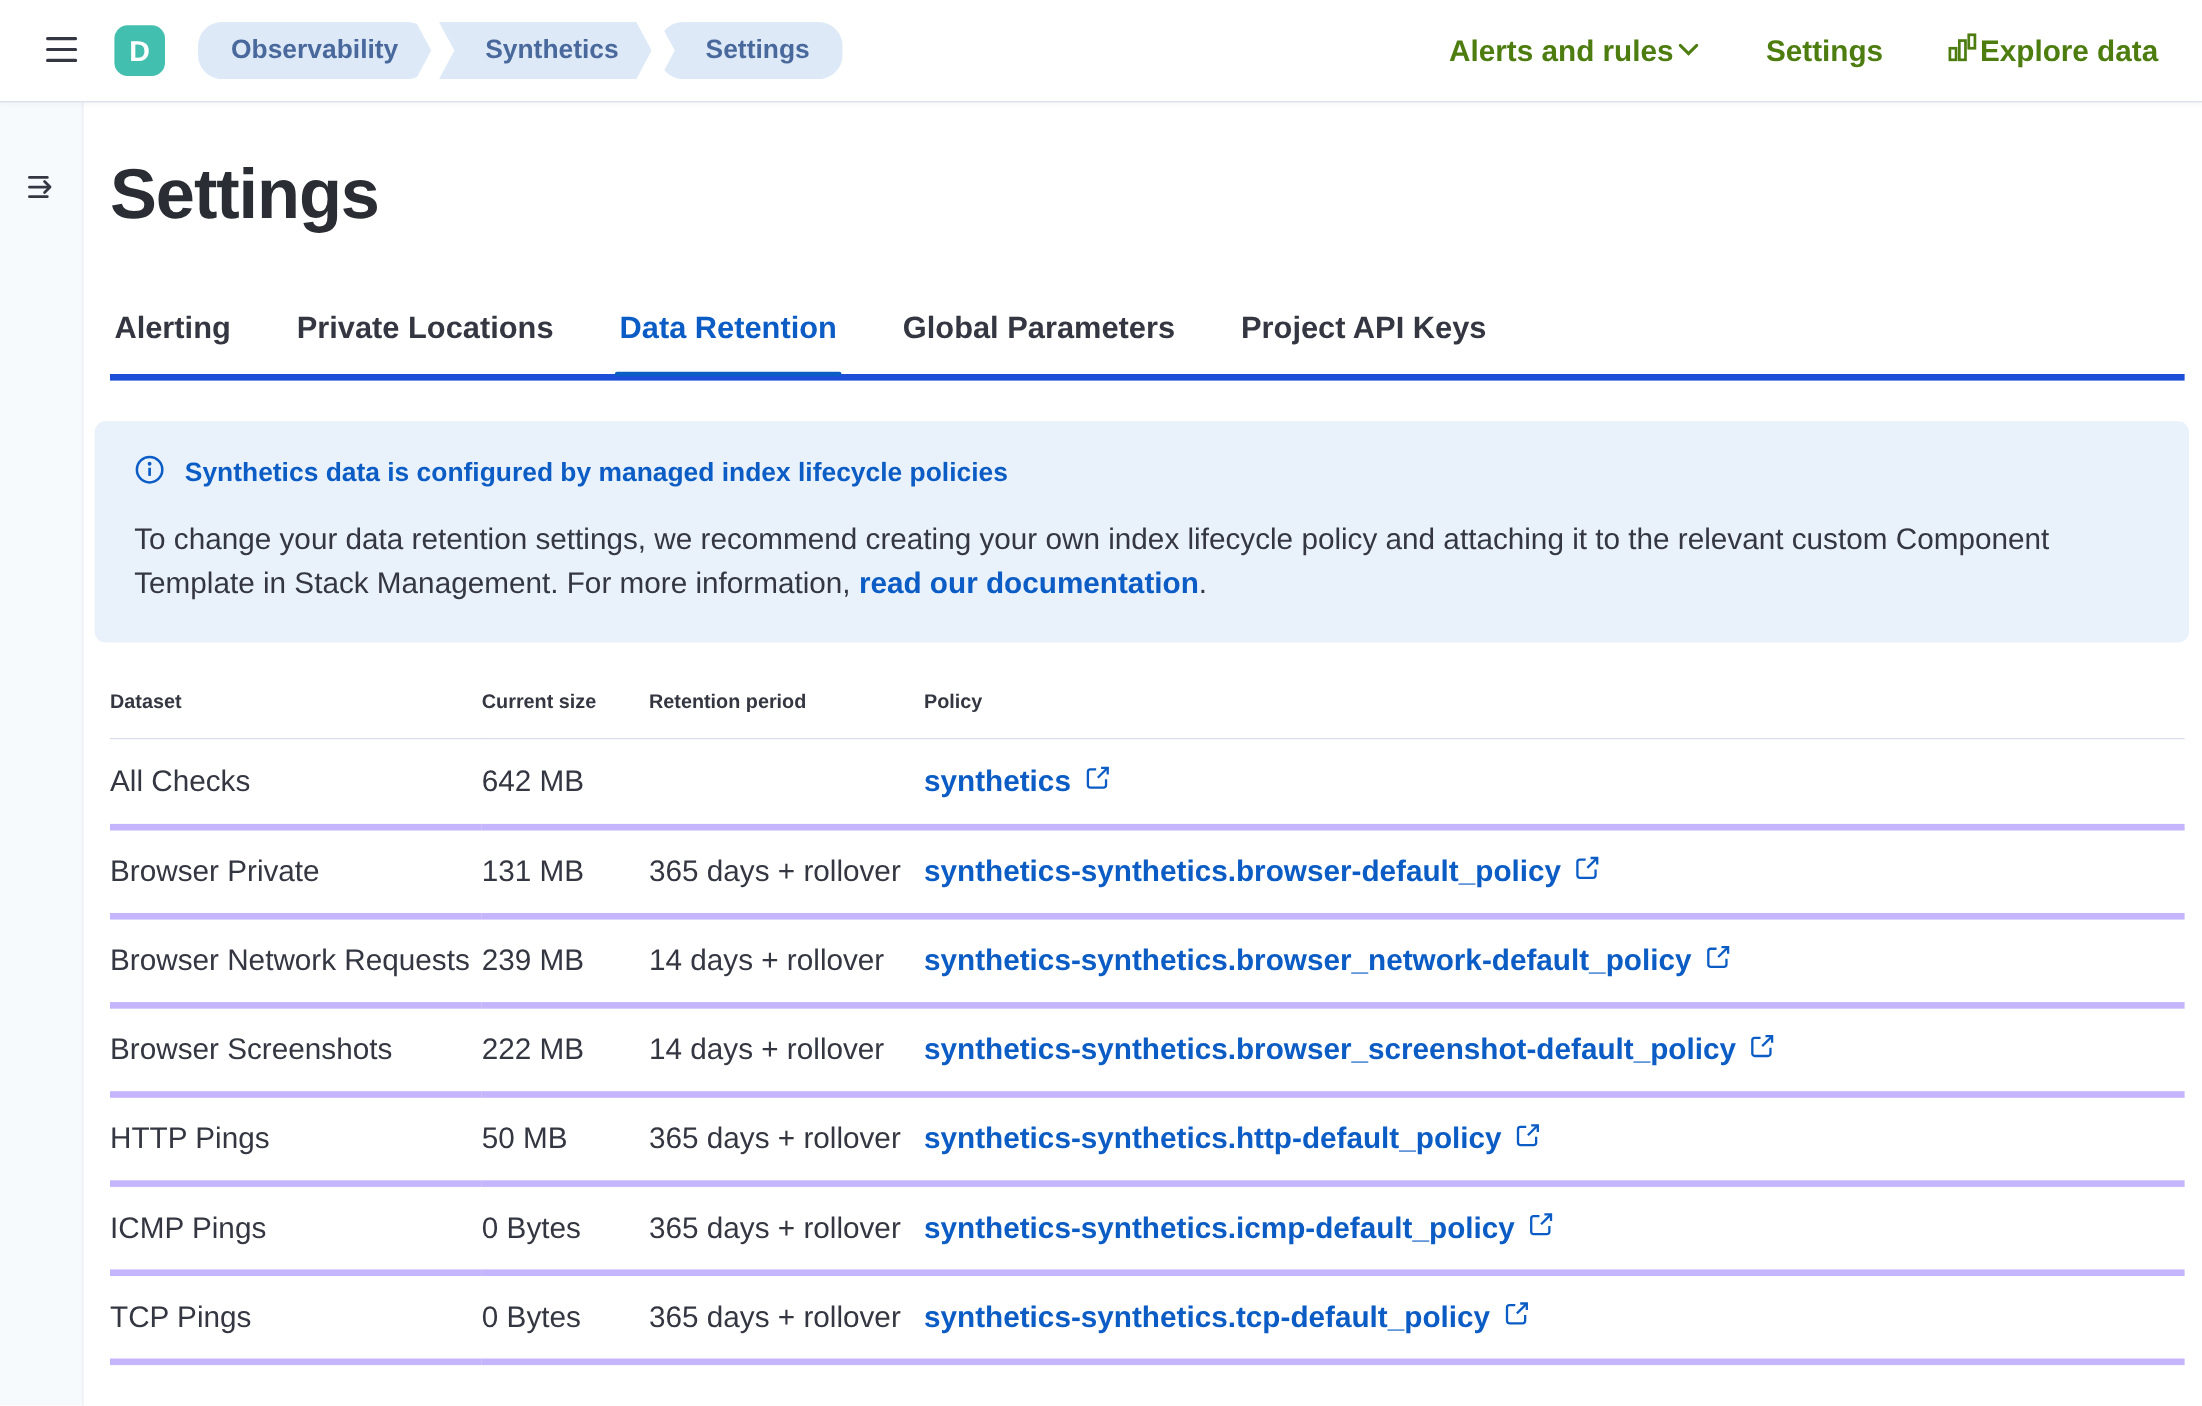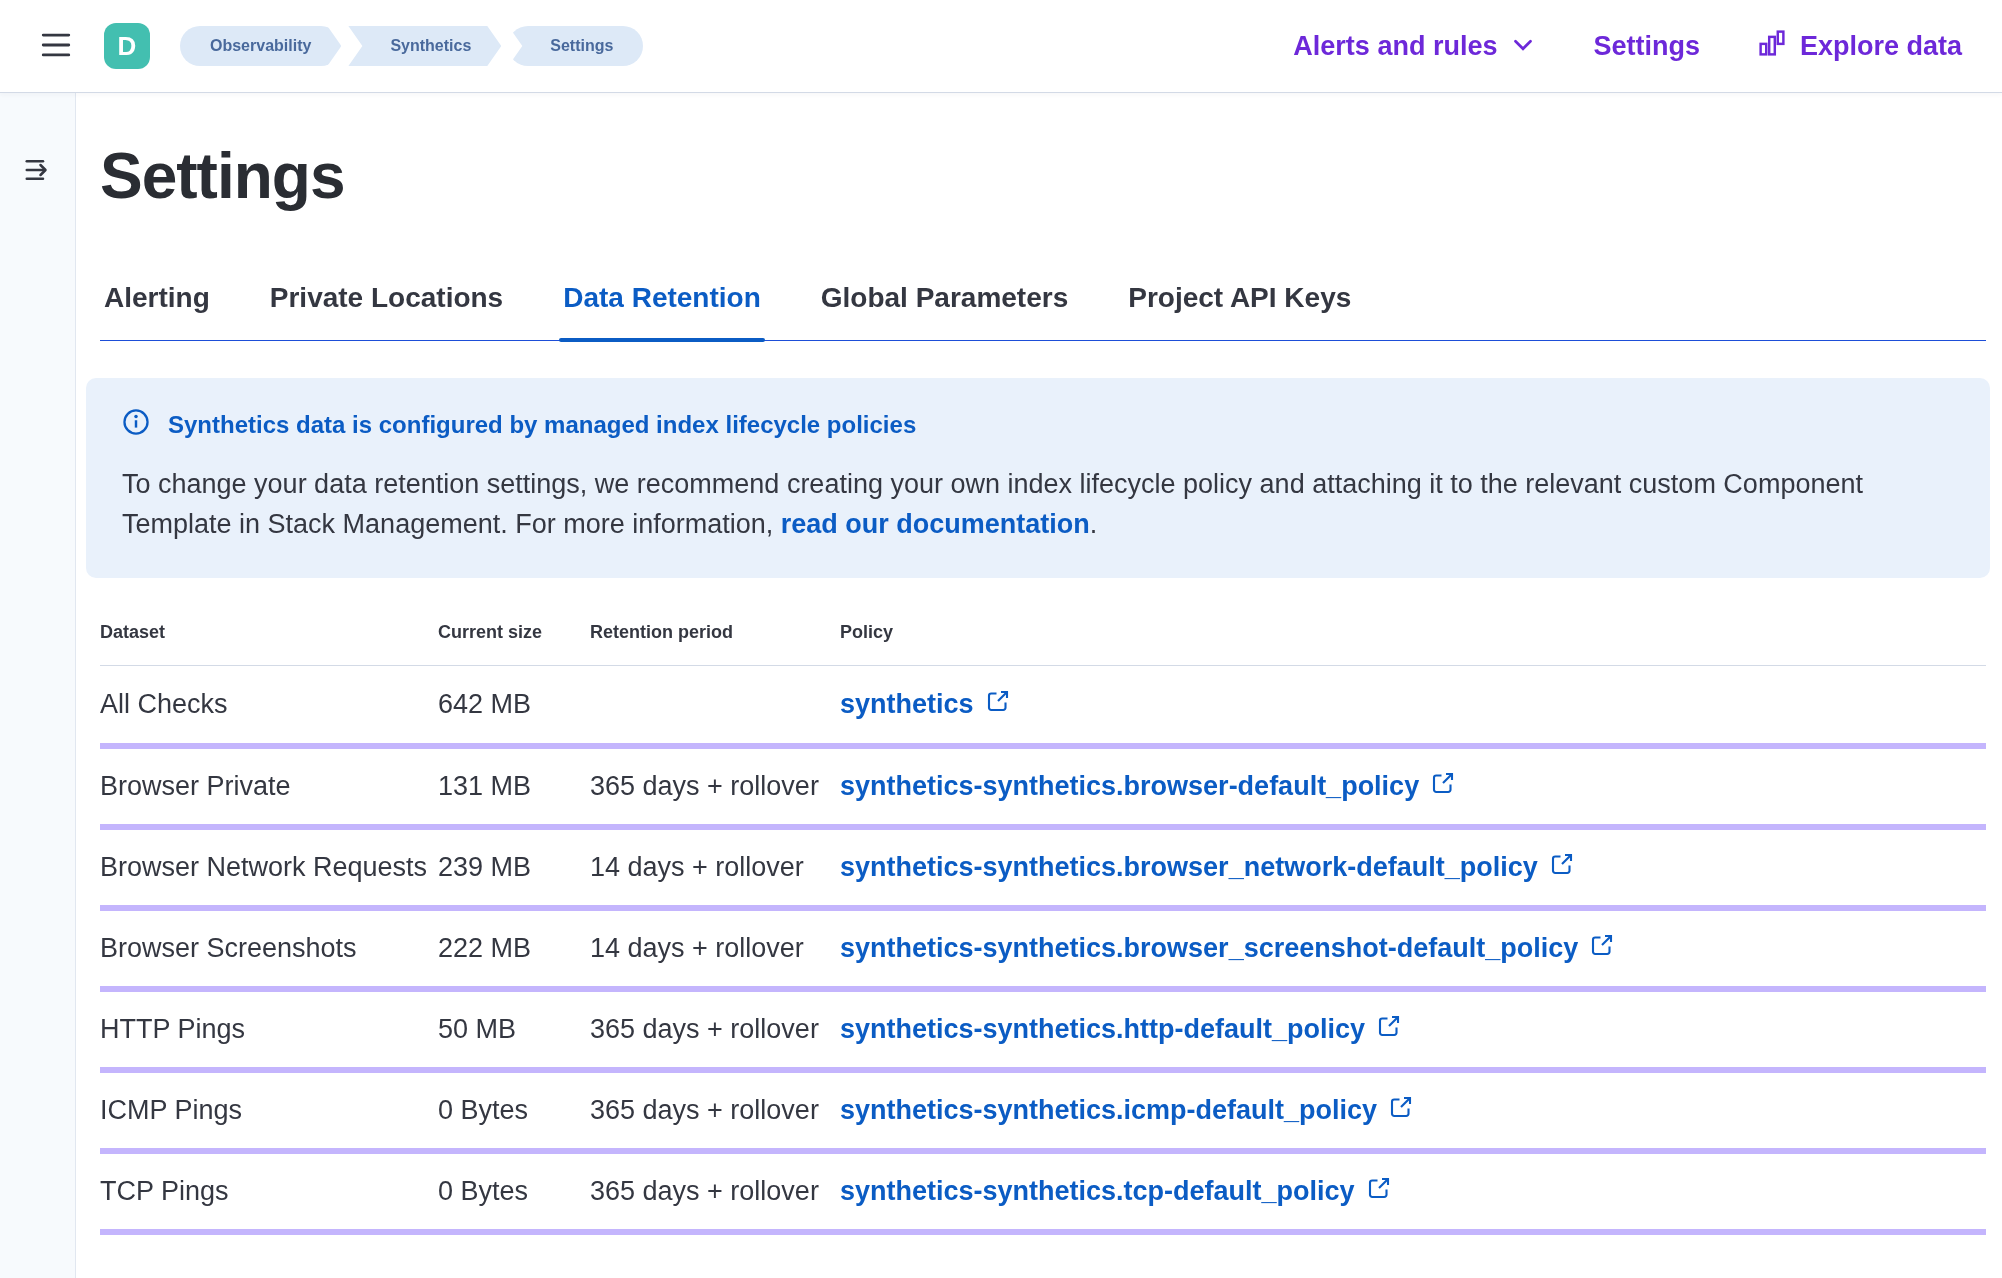--- a/index.html
+++ b/index.html
@@ -22,56 +22,56 @@
   .hamburger { width:44px; height:44px; }
   .hamburger svg { width:34px; height:34px; }
   .avatar {
     width:46px; height:46px; border-radius:12px; background:#43bfb0;
     color:#fff; font-weight:700; font-size:26px;
     display:flex; align-items:center; justify-content:center;
     margin:0 30px 0 26px; flex:0 0 auto;
   }
   .breadcrumbs { display:flex; align-items:center; }
   .crumb {
-    height:40px; display:flex; align-items:center;
-    background:#dde9f7; color:#49699c; font-size:16px; font-weight:700;
+    height:52px; display:flex; align-items:center;
+    background:#dde9f7; color:#49699c; font-size:24px; font-weight:700;
     padding:0 30px; cursor:pointer; white-space:nowrap;
   }
   .crumb.first {
     border-radius:22px;
     clip-path:polygon(0 0, calc(100% - 14px) 0, 100% 50%, calc(100% - 14px) 100%, 0 100%);
   }
   .crumb.mid {
     margin-left:7px; padding-left:42px;
     clip-path:polygon(0 0, calc(100% - 14px) 0, 100% 50%, calc(100% - 14px) 100%, 0 100%, 14px 50%);
   }
   .crumb.last {
     margin-left:7px; padding-left:42px; border-radius:22px;
     clip-path:polygon(0 0, 100% 0, 100% 100%, 0 100%, 14px 50%);
   }
   .nav-right { margin-left:auto; display:flex; align-items:center; gap:58px; }
-  .nav-item { display:flex; align-items:center; gap:14px; font-size:27px; font-weight:600; color:#6d28d9; cursor:pointer; background:none; border:none; white-space:nowrap; }
+  .nav-item { display:flex; align-items:center; gap:2px; font-size:27px; font-weight:600; color:#4d7c0f; cursor:pointer; background:none; border:none; white-space:nowrap; }
   .nav-item svg { width:28px; height:28px; }
   .chev svg { width:24px; height:24px; margin-top:4px; }
 
   
   .body-wrap { flex:1; display:flex; min-height:0; }
   .rail {
     width:76px; flex:0 0 76px; background:#f7fafd;
     border-right:1px solid #e1e7f0; display:flex; justify-content:center;
   }
   .expand-btn { width:40px; height:40px; margin-top:58px; color:#343741; }
   .expand-btn svg { width:30px; height:30px; }
 
   main { flex:1; min-width:0; padding:47px 16px 0 24px; background:#fff; }
 
   h1.page-title { font-size:64px; font-weight:700; color:#2a2d33; letter-spacing:-1px; line-height:1.15; }
 
   
-  .tabs { display:flex; gap:52px; margin-top:68px; border-bottom:1px solid #1d4ed8; }
+  .tabs { display:flex; gap:52px; margin-top:68px; border-bottom:6px solid #1d4ed8; }
   .tab {
     font-size:28px; font-weight:700; color:#343741; padding:0 4px 26px;
     background:none; border:none; cursor:pointer; position:relative; white-space:nowrap;
   }
   .tab.active { color:#0b5cc4; }
   .tab.active::after {
     content:""; position:absolute; left:0; right:0; bottom:-2px; height:4px;
     background:#0b5cc4; border-radius:2px;
   }
 

